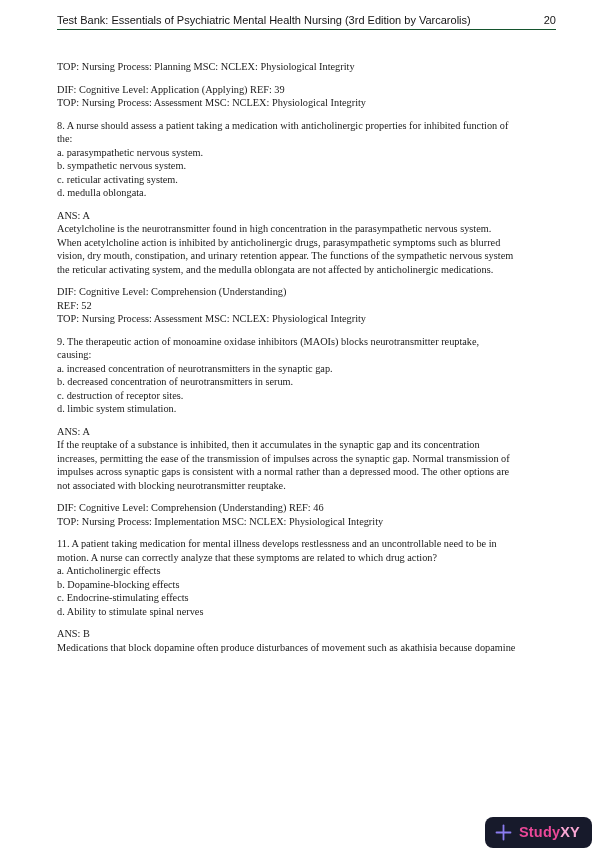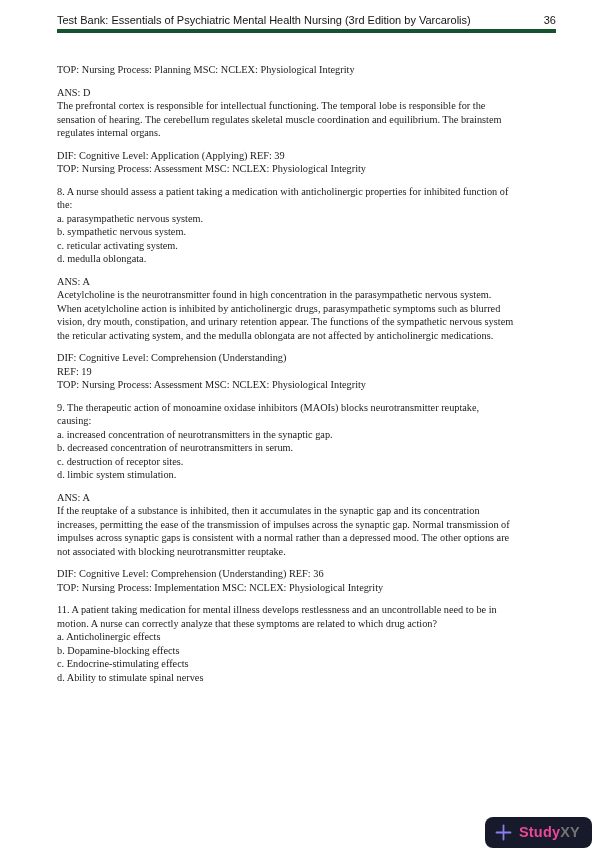--- a/index.html
+++ b/index.html
@@ -15,21 +15,21 @@
     overflow: hidden;
     font-family: "Liberation Serif", serif;
     color: #1a1a1a;
   }
   .page-header {
     display: flex;
     justify-content: space-between;
     align-items: flex-end;
     margin: 14px 56px 0 57px;
     padding-bottom: 2px;
-    border-bottom: 4px solid #14532d;
+    border-bottom: 1px solid #14532d;
     font-family: "Liberation Sans", sans-serif;
     font-size: 11px;
     line-height: 13px;
     color: #151515;
   }
   .page-body {
     margin: 30px 50px 0 57px;
   }
   .para {
     margin: 9px 0 0 0;
@@ -61,73 +61,71 @@
     align-items: center;
   }
   .brand-text {
     font-family: "Liberation Sans", sans-serif;
     font-size: 14.5px;
     font-weight: 700;
     line-height: 1;
     letter-spacing: 0.2px;
   }
   .brand-primary { color: #ec4899; }
-  .brand-accent  { color: #737373; }
+  .brand-accent  { color: #f9a8d4; }
 </style>
 </head>
 <body>
 
 <div class="page">
 
   <header class="page-header">
     <span>Test Bank: Essentials of Psychiatric Mental Health Nursing (3rd Edition by Varcarolis)</span>
-    <span>36</span>
+    <span>20</span>
   </header>
 
   <main class="page-body">
     <p class="para">TOP: Nursing Process: Planning MSC: NCLEX: Physiological Integrity</p>
-    <p class="para">ANS: D
-The prefrontal cortex is responsible for intellectual functioning. The temporal lobe is responsible for the
-sensation of hearing. The cerebellum regulates skeletal muscle coordination and equilibrium. The brainstem
-regulates internal organs.</p>
     <p class="para">DIF: Cognitive Level: Application (Applying) REF: 39
 TOP: Nursing Process: Assessment MSC: NCLEX: Physiological Integrity</p>
     <p class="para">8. A nurse should assess a patient taking a medication with anticholinergic properties for inhibited function of
 the:
 a. parasympathetic nervous system.
 b. sympathetic nervous system.
 c. reticular activating system.
 d. medulla oblongata.</p>
     <p class="para">ANS: A
 Acetylcholine is the neurotransmitter found in high concentration in the parasympathetic nervous system.
 When acetylcholine action is inhibited by anticholinergic drugs, parasympathetic symptoms such as blurred
 vision, dry mouth, constipation, and urinary retention appear. The functions of the sympathetic nervous system
 the reticular activating system, and the medulla oblongata are not affected by anticholinergic medications.</p>
     <p class="para">DIF: Cognitive Level: Comprehension (Understanding)
-REF: 19
+REF: 52
 TOP: Nursing Process: Assessment MSC: NCLEX: Physiological Integrity</p>
     <p class="para">9. The therapeutic action of monoamine oxidase inhibitors (MAOIs) blocks neurotransmitter reuptake,
 causing:
 a. increased concentration of neurotransmitters in the synaptic gap.
 b. decreased concentration of neurotransmitters in serum.
 c. destruction of receptor sites.
 d. limbic system stimulation.</p>
     <p class="para">ANS: A
 If the reuptake of a substance is inhibited, then it accumulates in the synaptic gap and its concentration
 increases, permitting the ease of the transmission of impulses across the synaptic gap. Normal transmission of
 impulses across synaptic gaps is consistent with a normal rather than a depressed mood. The other options are
 not associated with blocking neurotransmitter reuptake.</p>
-    <p class="para">DIF: Cognitive Level: Comprehension (Understanding) REF: 36
+    <p class="para">DIF: Cognitive Level: Comprehension (Understanding) REF: 46
 TOP: Nursing Process: Implementation MSC: NCLEX: Physiological Integrity</p>
     <p class="para">11. A patient taking medication for mental illness develops restlessness and an uncontrollable need to be in
 motion. A nurse can correctly analyze that these symptoms are related to which drug action?
 a. Anticholinergic effects
 b. Dopamine-blocking effects
 c. Endocrine-stimulating effects
 d. Ability to stimulate spinal nerves</p>
+    <p class="para">ANS: B
+Medications that block dopamine often produce disturbances of movement such as akathisia because dopamine</p>
   </main>
 
   <div class="brand-badge">
     <span class="plus-wrap">
       <svg width="17" height="17" viewBox="0 0 17 17" aria-hidden="true">
         <line x1="8.5" y1="1.5" x2="8.5" y2="15.5" stroke="#8b7cf0" stroke-width="1.8" stroke-linecap="round"></line>
         <line x1="1.5" y1="8.5" x2="15.5" y2="8.5" stroke="#8b7cf0" stroke-width="1.8" stroke-linecap="round"></line>
       </svg>
     </span>
     <span class="brand-text"><span class="brand-primary">Study</span><span class="brand-accent">XY</span></span>

